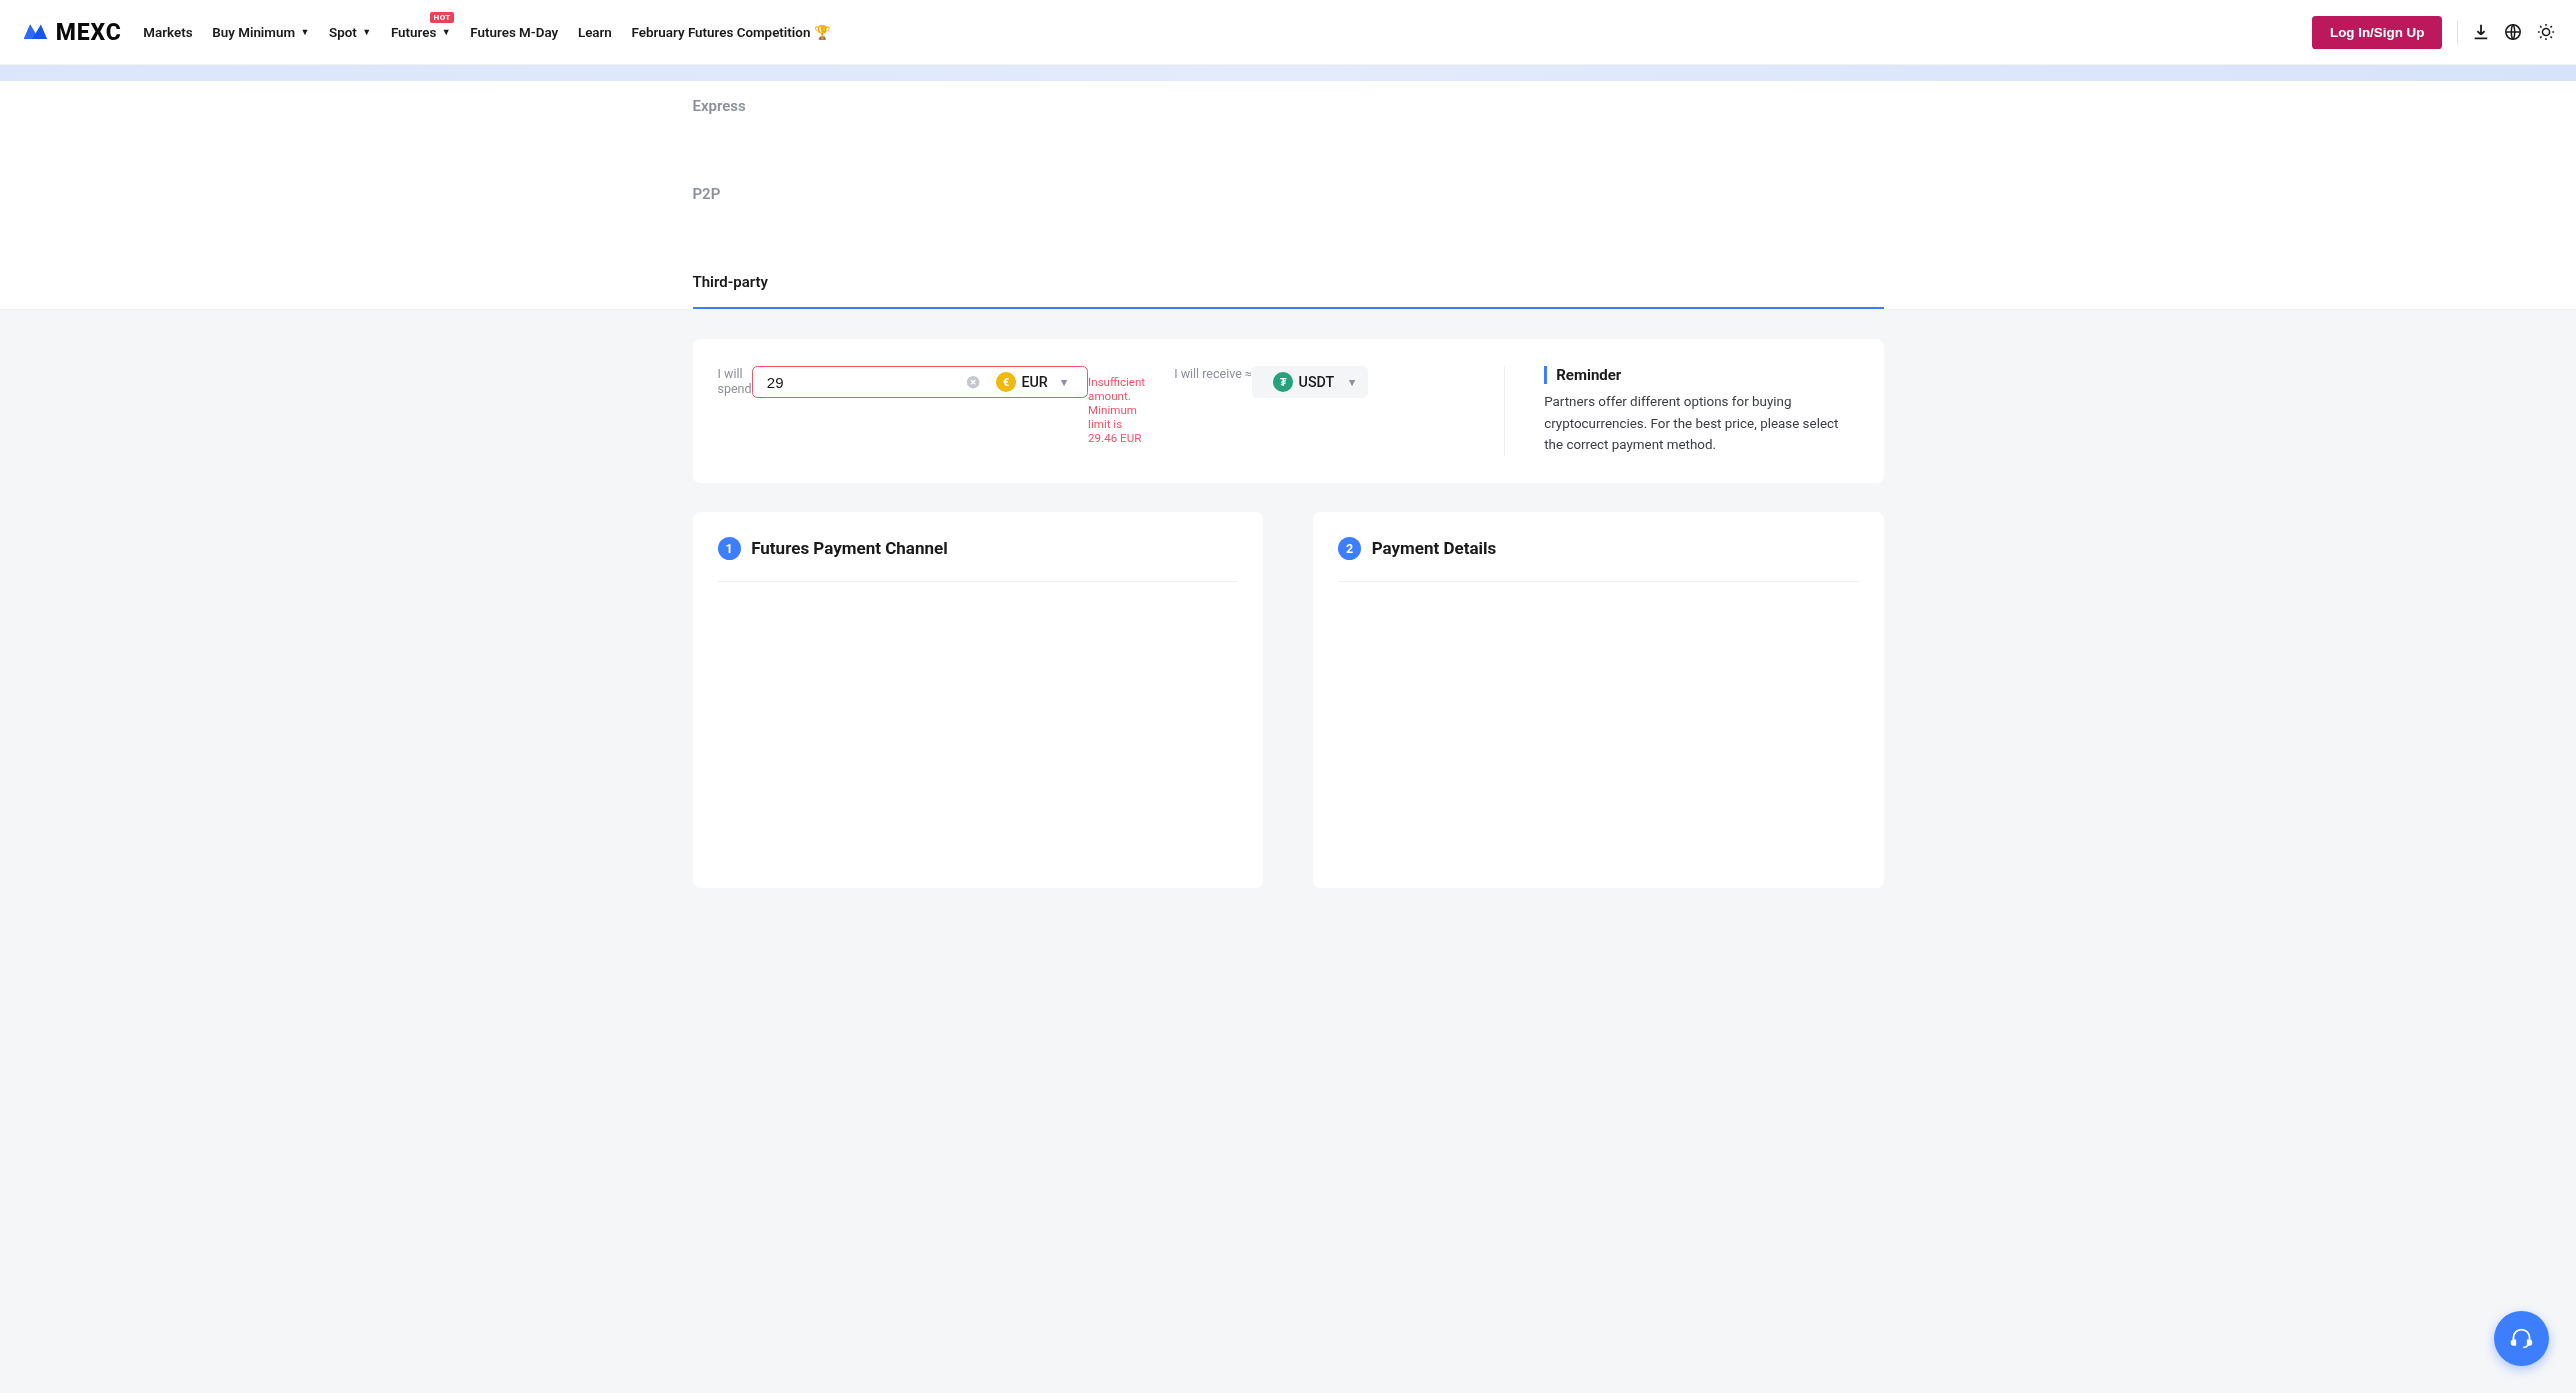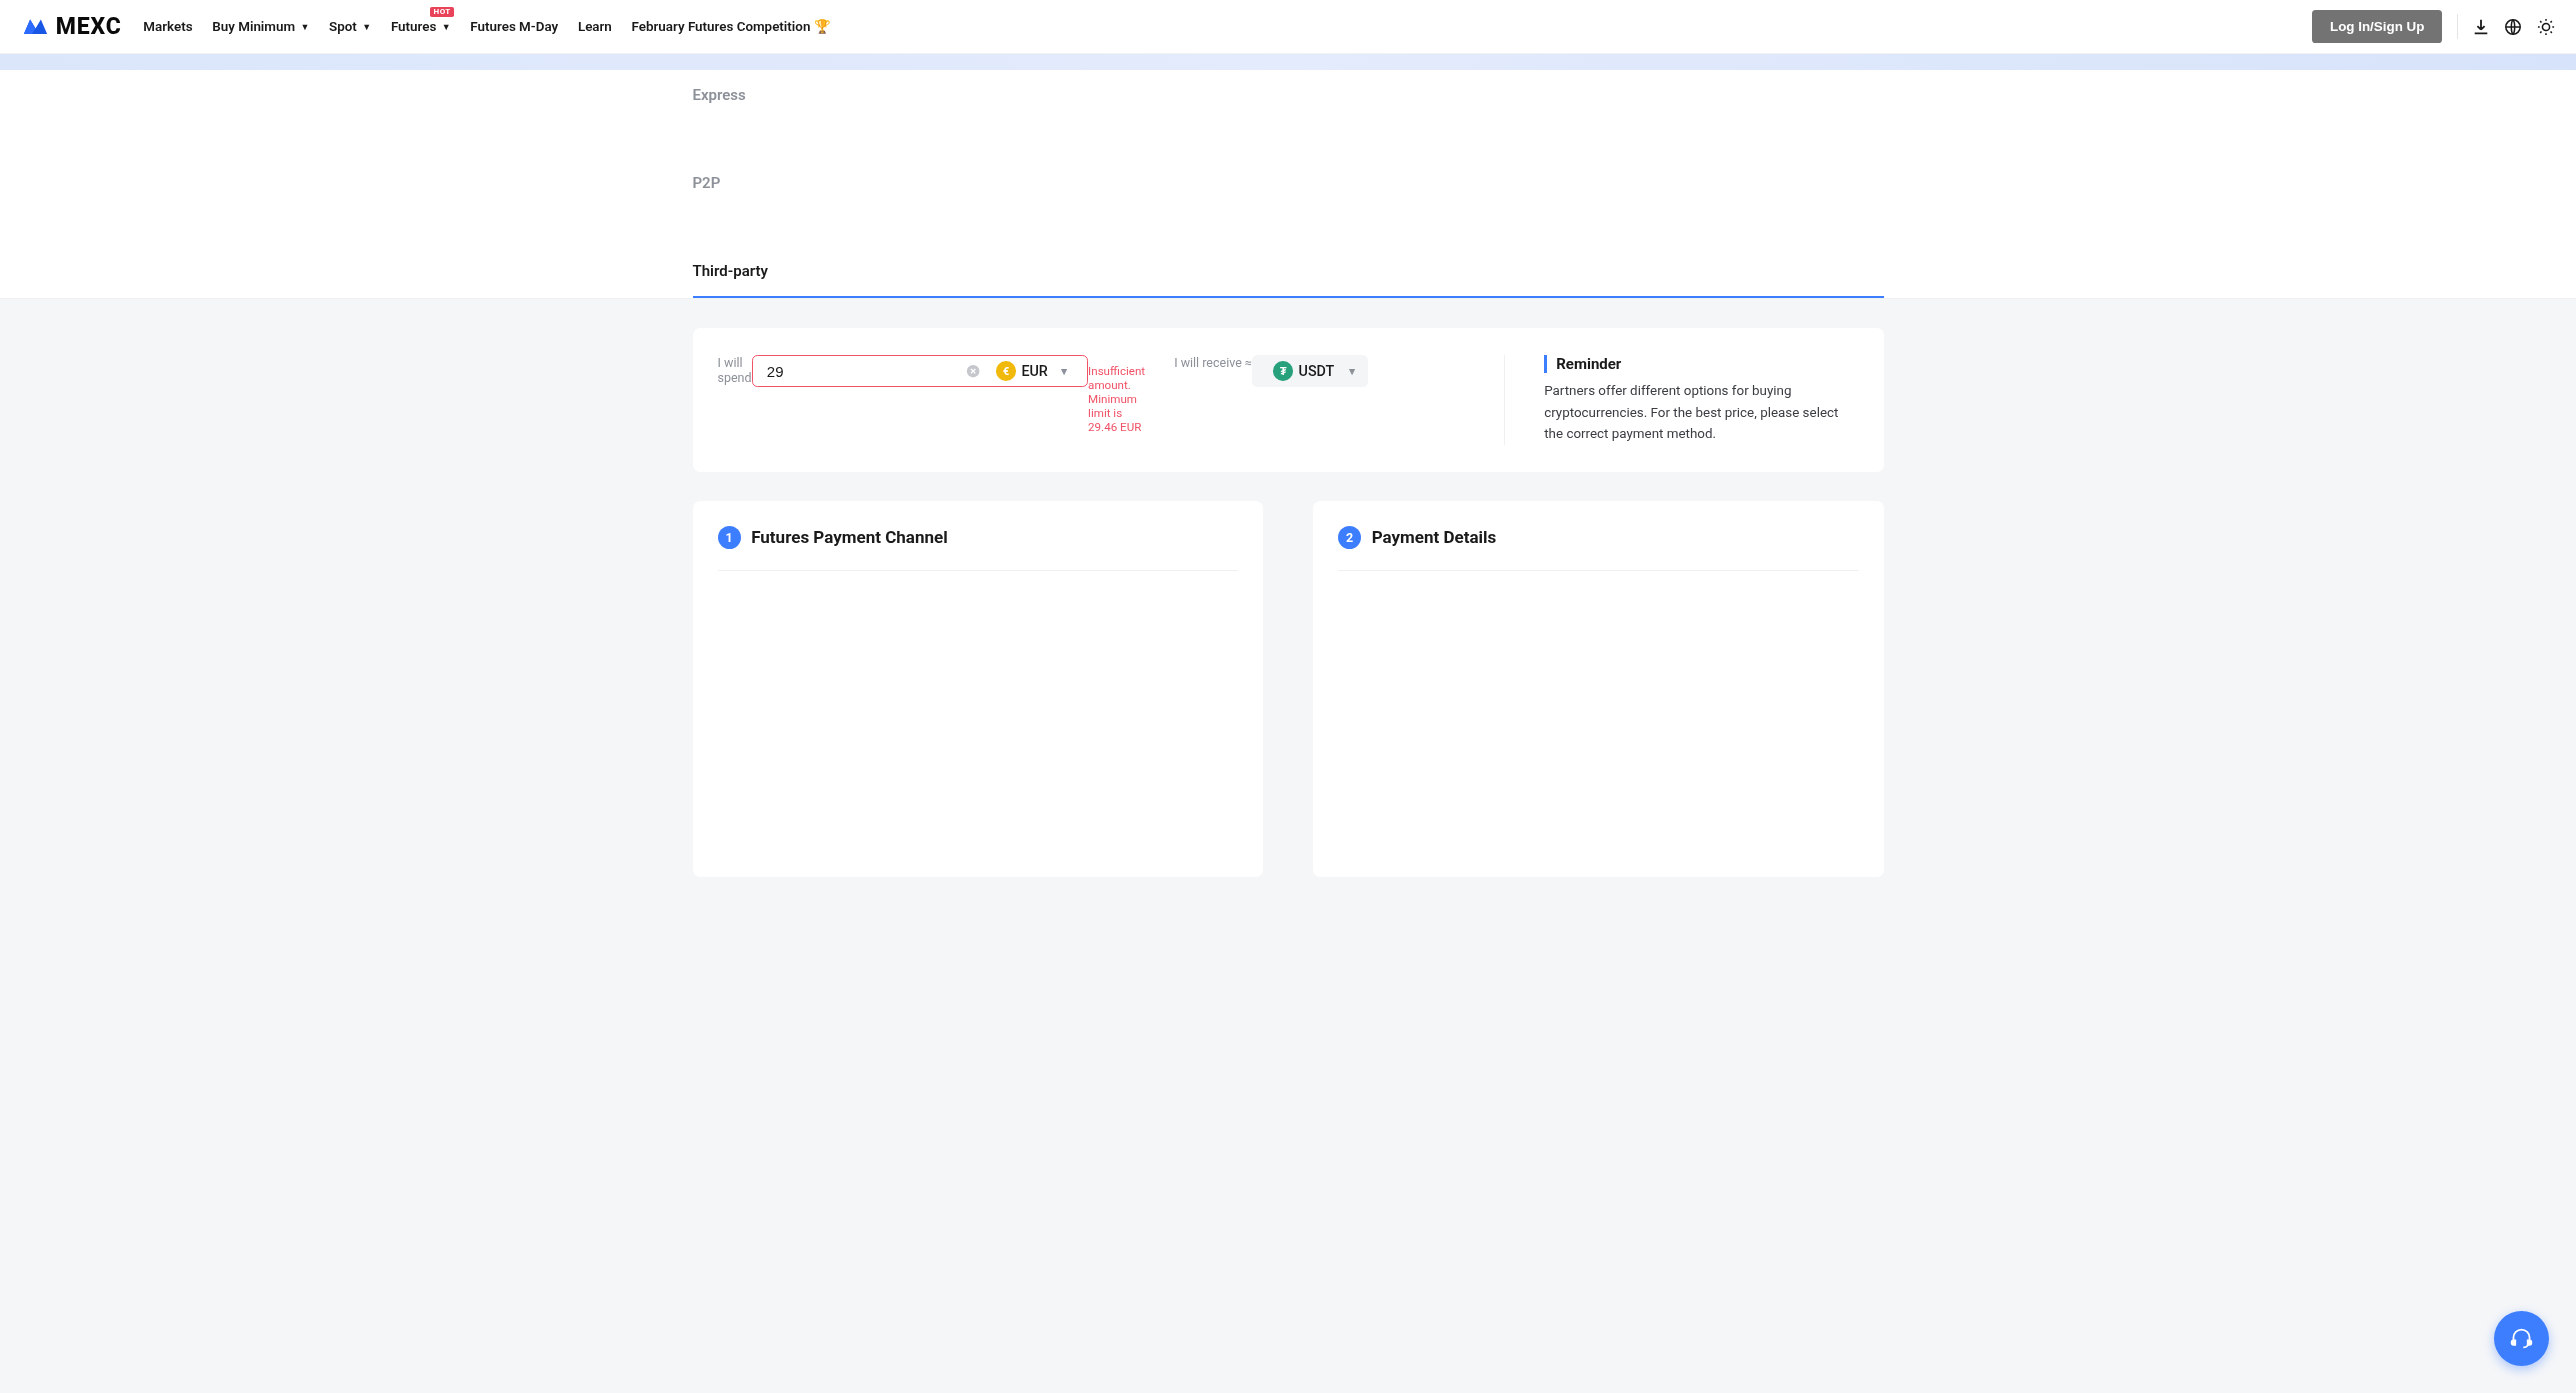--- a/index.html
+++ b/index.html
@@ -10,21 +10,21 @@
     body {
       font-family: -apple-system, BlinkMacSystemFont, "Segoe UI", Roboto, Helvetica, Arial, sans-serif;
       background: #f5f6f8;
       color: #1a1a1a;
     }
     .header {
       background: #fff;
       display: flex;
       align-items: center;
       padding: 0 21.5px;
-      height: 54px;
+      height: 65px;
       border-bottom: 0.9px solid rgba(0,0,0,0.05);
     }
     .logo {
       display: flex;
       align-items: center;
       font-size: 23px;
       font-weight: 800;
       letter-spacing: 0.9px;
       color: #0a0a0a;
       margin-right: 21.5px;
@@ -64,21 +64,21 @@
       padding: 0.9px 3.6px;
       border-radius: 1.8px;
       letter-spacing: 0.4px;
     }
     .header-right {
       display: flex;
       align-items: center;
       gap: 14.3px;
     }
     .login-btn {
-      background: #737373;
+      background: #be185d;
       color: #fff;
       border: none;
       padding: 9px 18px;
       font-size: 13.4px;
       font-weight: 600;
       border-radius: 3.6px;
       cursor: pointer;
     }
     .divider-v {
       width: 0.9px;

